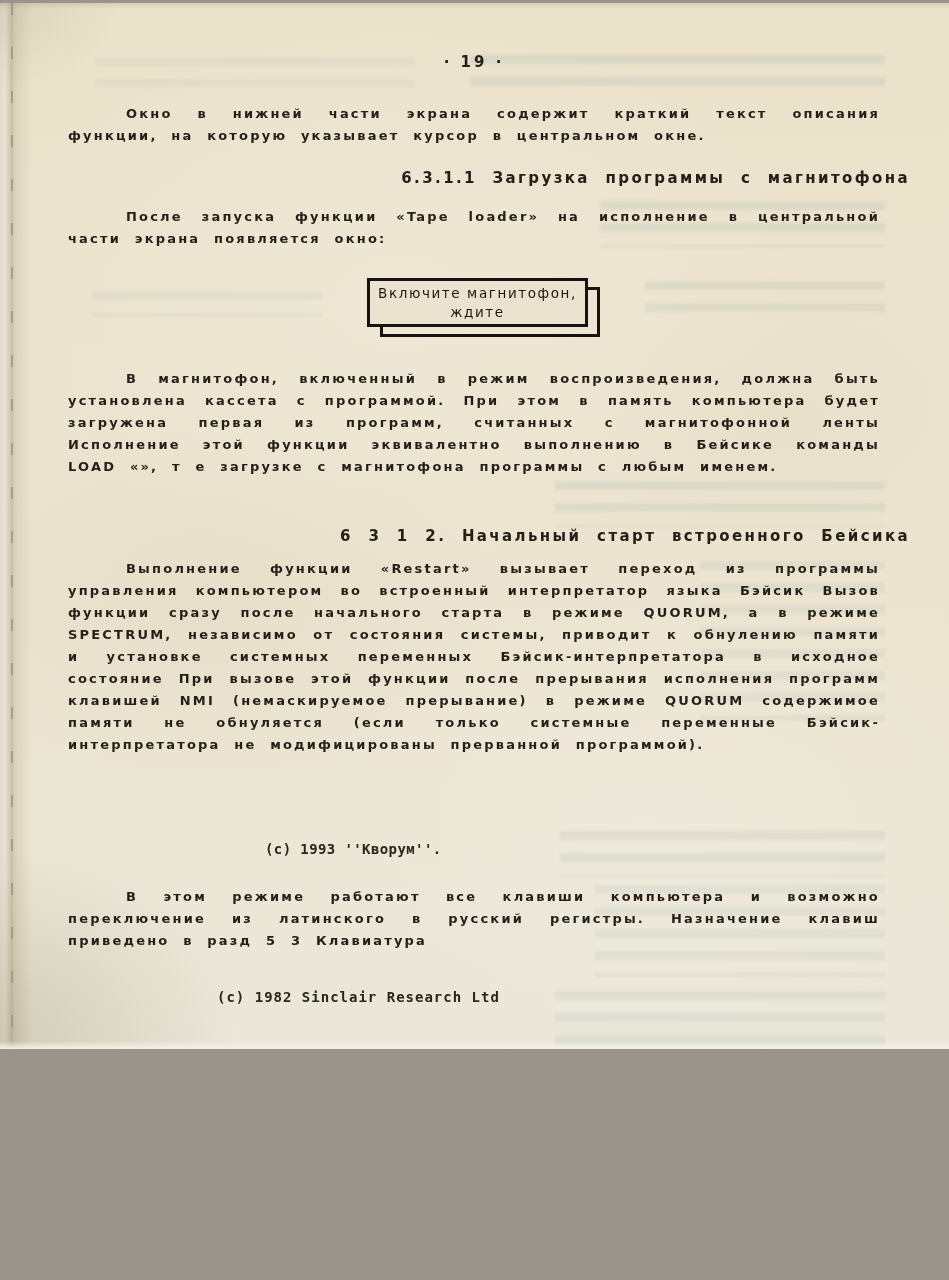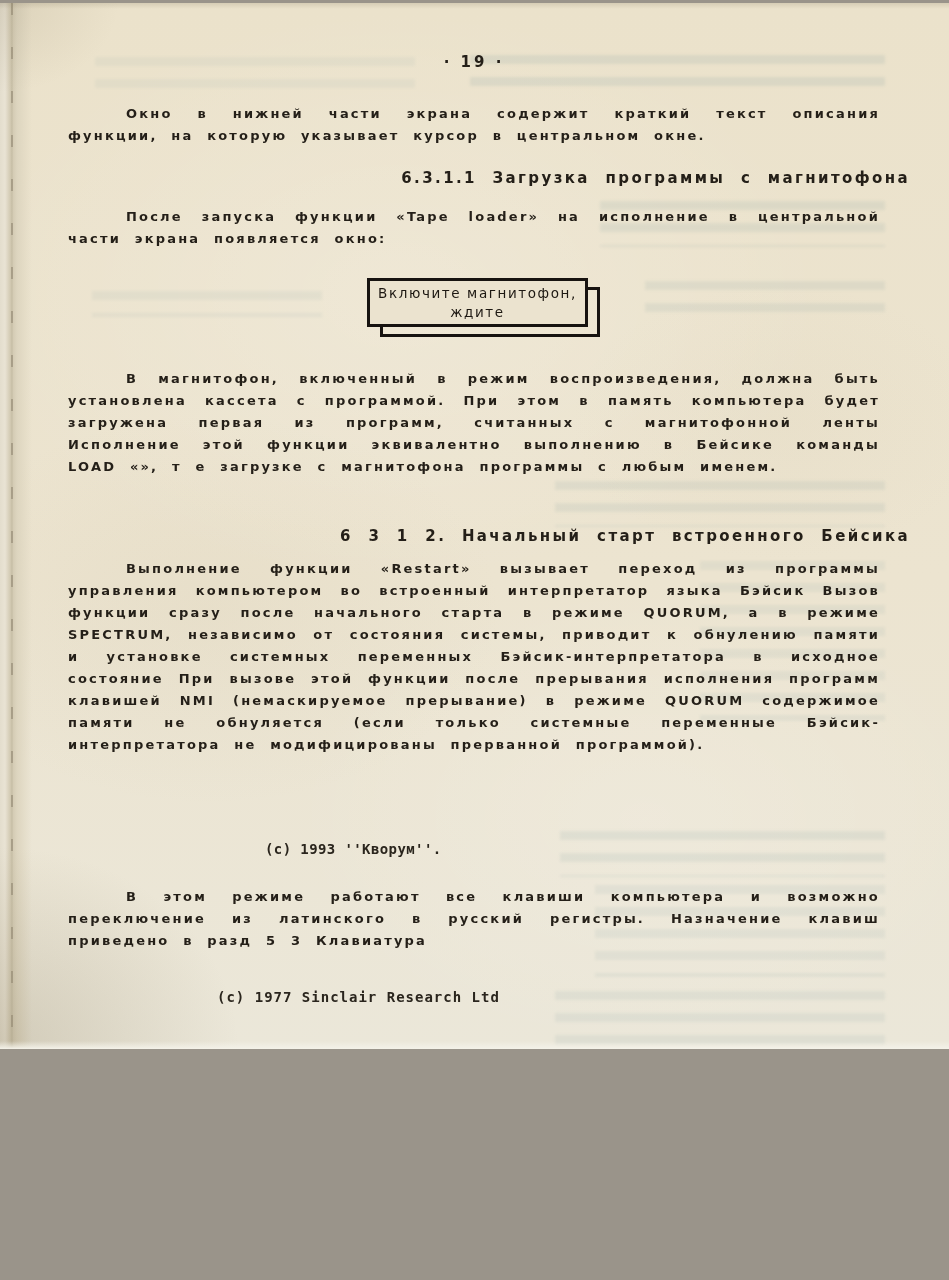--- a/index.html
+++ b/index.html
@@ -116,16 +116,16 @@
 
   <p class="para" style="top:365px;">В магнитофон, включенный в режим воспроизведения, должна быть установлена кассета с программой. При этом в память компьютера будет загружена первая из программ, считанных с магнитофонной ленты Исполнение этой функции эквивалентно выполнению в Бейсике команды LOAD «», т е загрузке с магнитофона программы с любым именем.</p>
 
   <h2 class="heading" style="top:523px;">6 3 1 2. Начальный старт встроенного Бейсика</h2>
   <p class="para" style="top:555px;">Выполнение функции «Restart» вызывает переход из программы управления компьютером во встроенный интерпретатор языка Бэйсик Вызов функции сразу после начального старта в режиме QUORUM, а в режиме SPECTRUM, независимо от состояния системы, приводит к обнулению памяти и установке системных переменных Бэйсик-интерпретатора в исходное состояние При вызове этой функции после прерывания исполнения программ клавишей NMI (немаскируемое прерывание) в режиме QUORUM содержимое памяти не обнуляется (если только системные переменные Бэйсик-интерпретатора не модифицированы прерванной программой).</p>
 
   <p class="mono" style="left:265px; top:838px; letter-spacing:0.4px;">(с) 1993 ''Кворум''.</p>
 
   <p class="para" style="top:883px;">В этом режиме работают все клавиши компьютера и возможно переключение из латинского в русский регистры. Назначение клавиш приведено в разд 5 3 Клавиатура</p>
 
-  <p class="mono" style="left:217px; top:986px;">(c) 1977 Sinclair Research Ltd</p>
+  <p class="mono" style="left:217px; top:986px;">(c) 1982 Sinclair Research Ltd</p>
 
 
 </div>
 
 </body></html>

